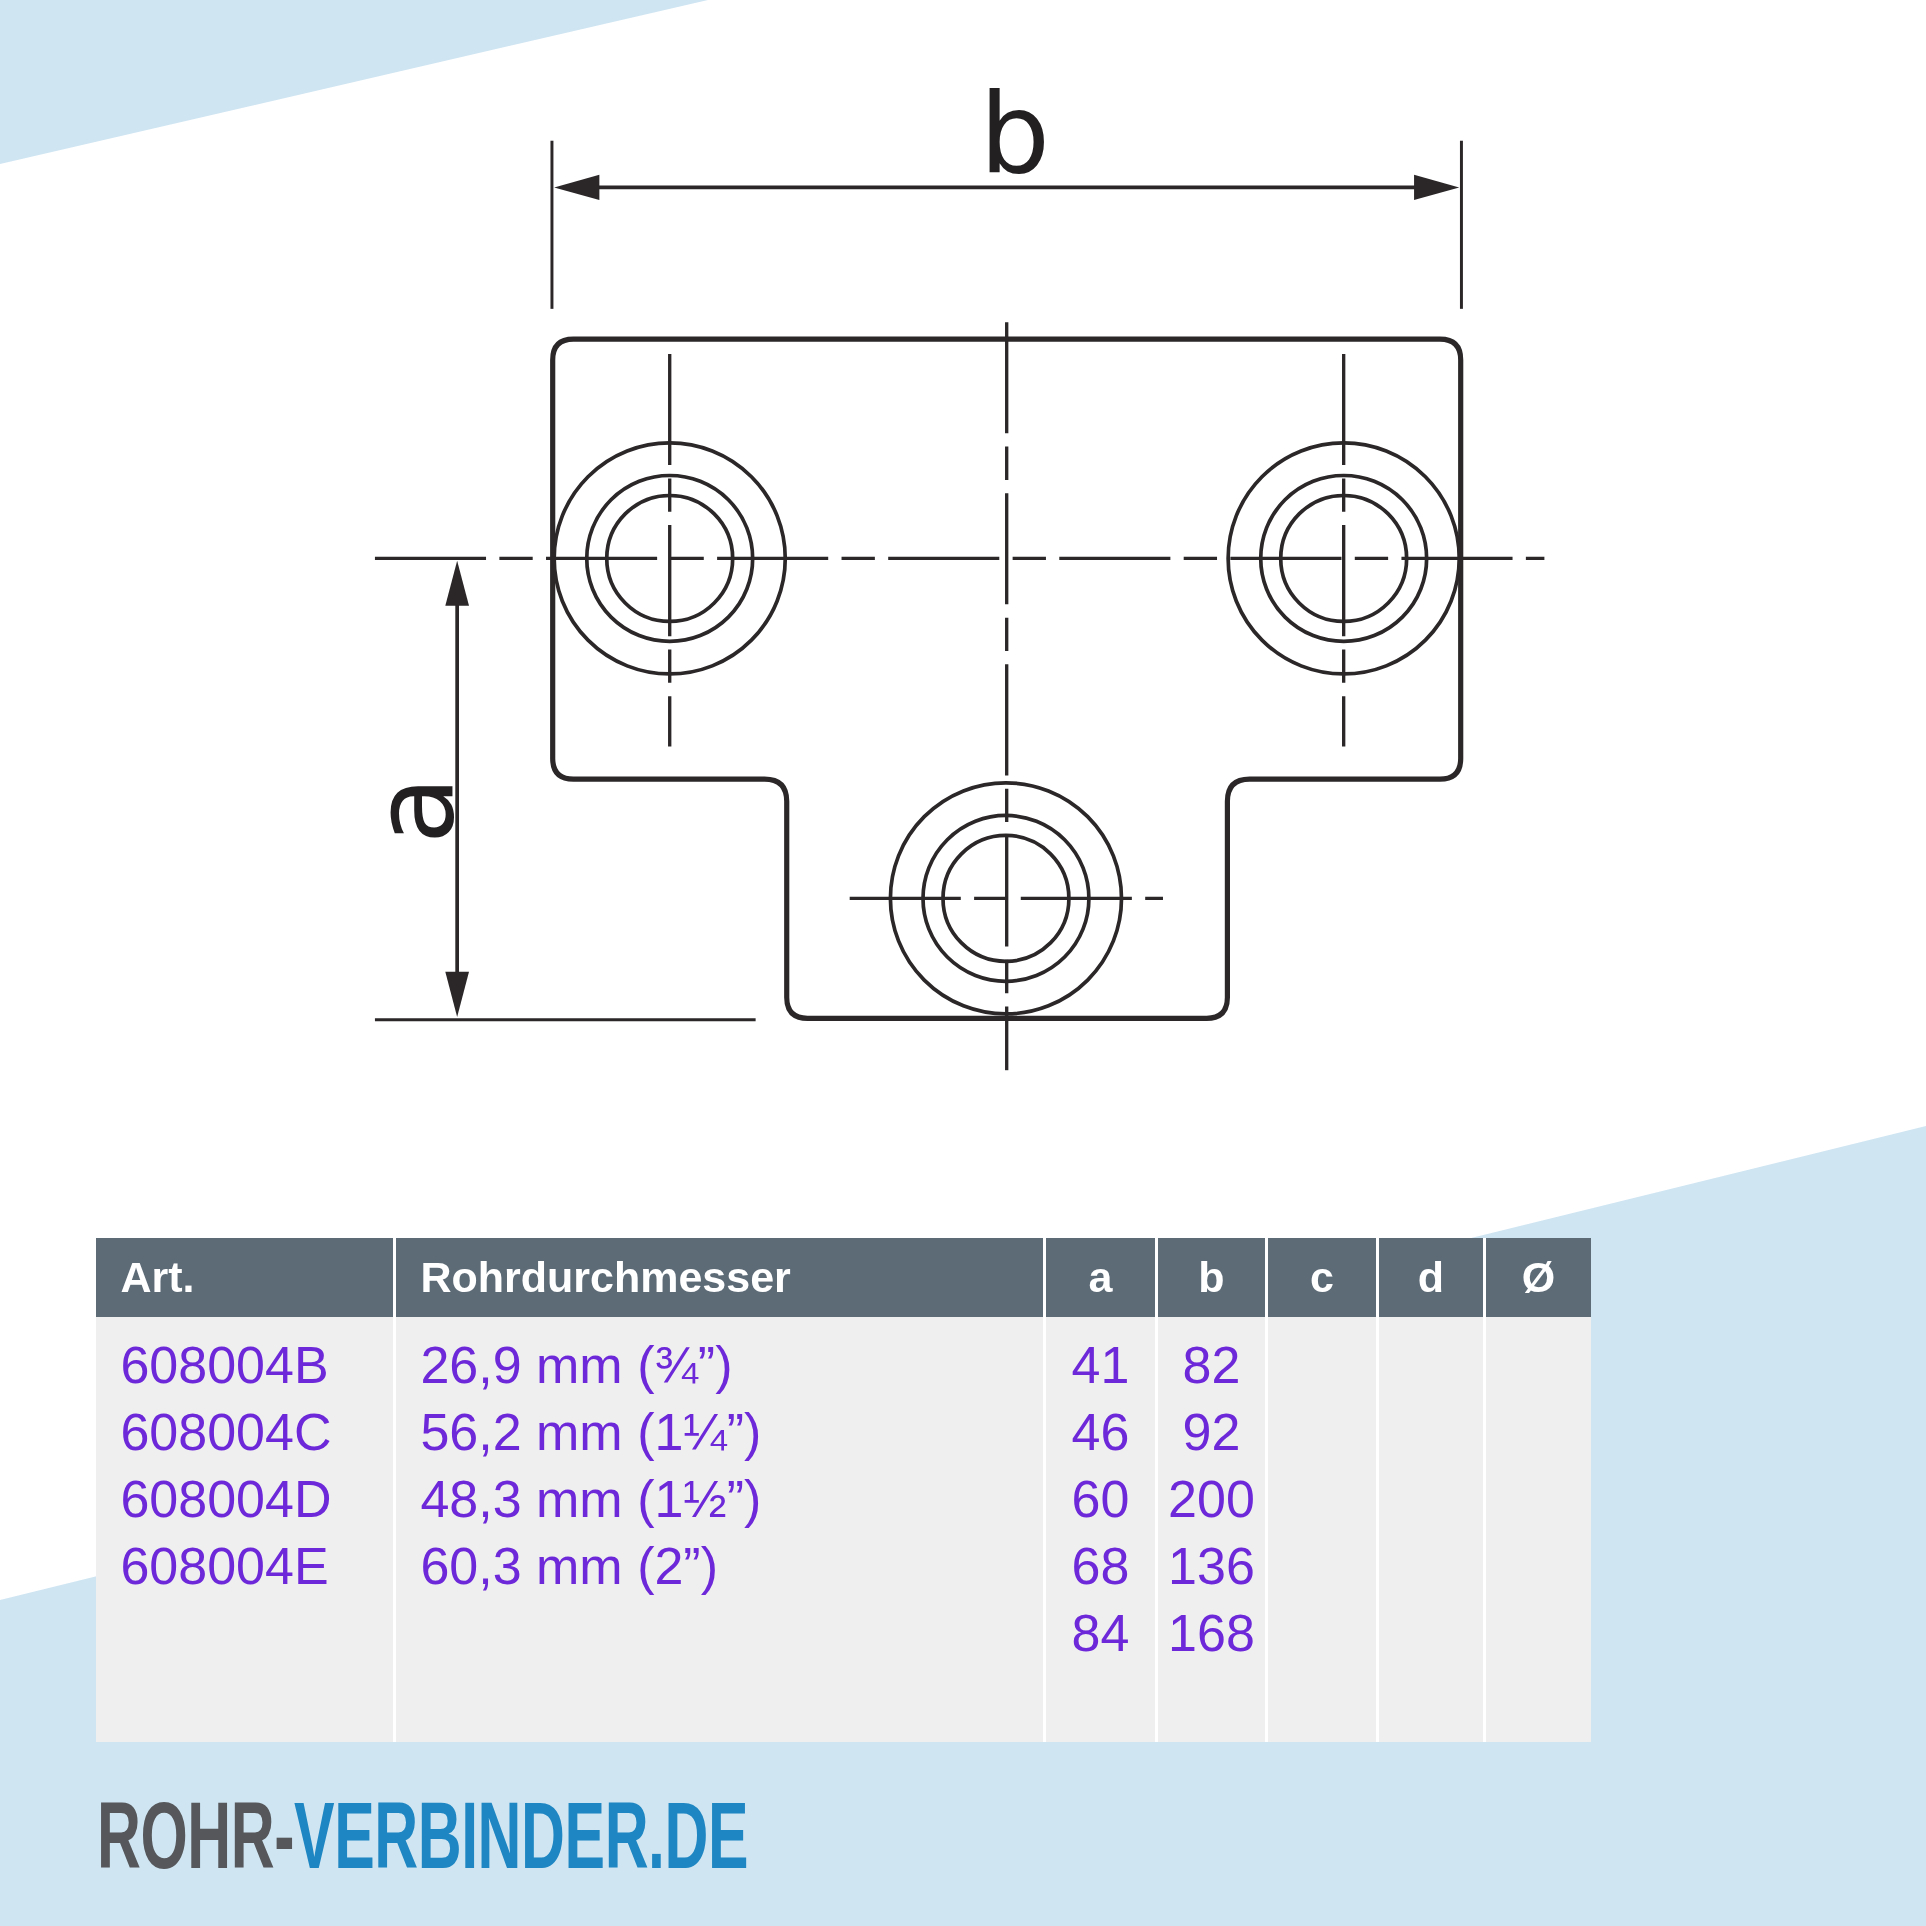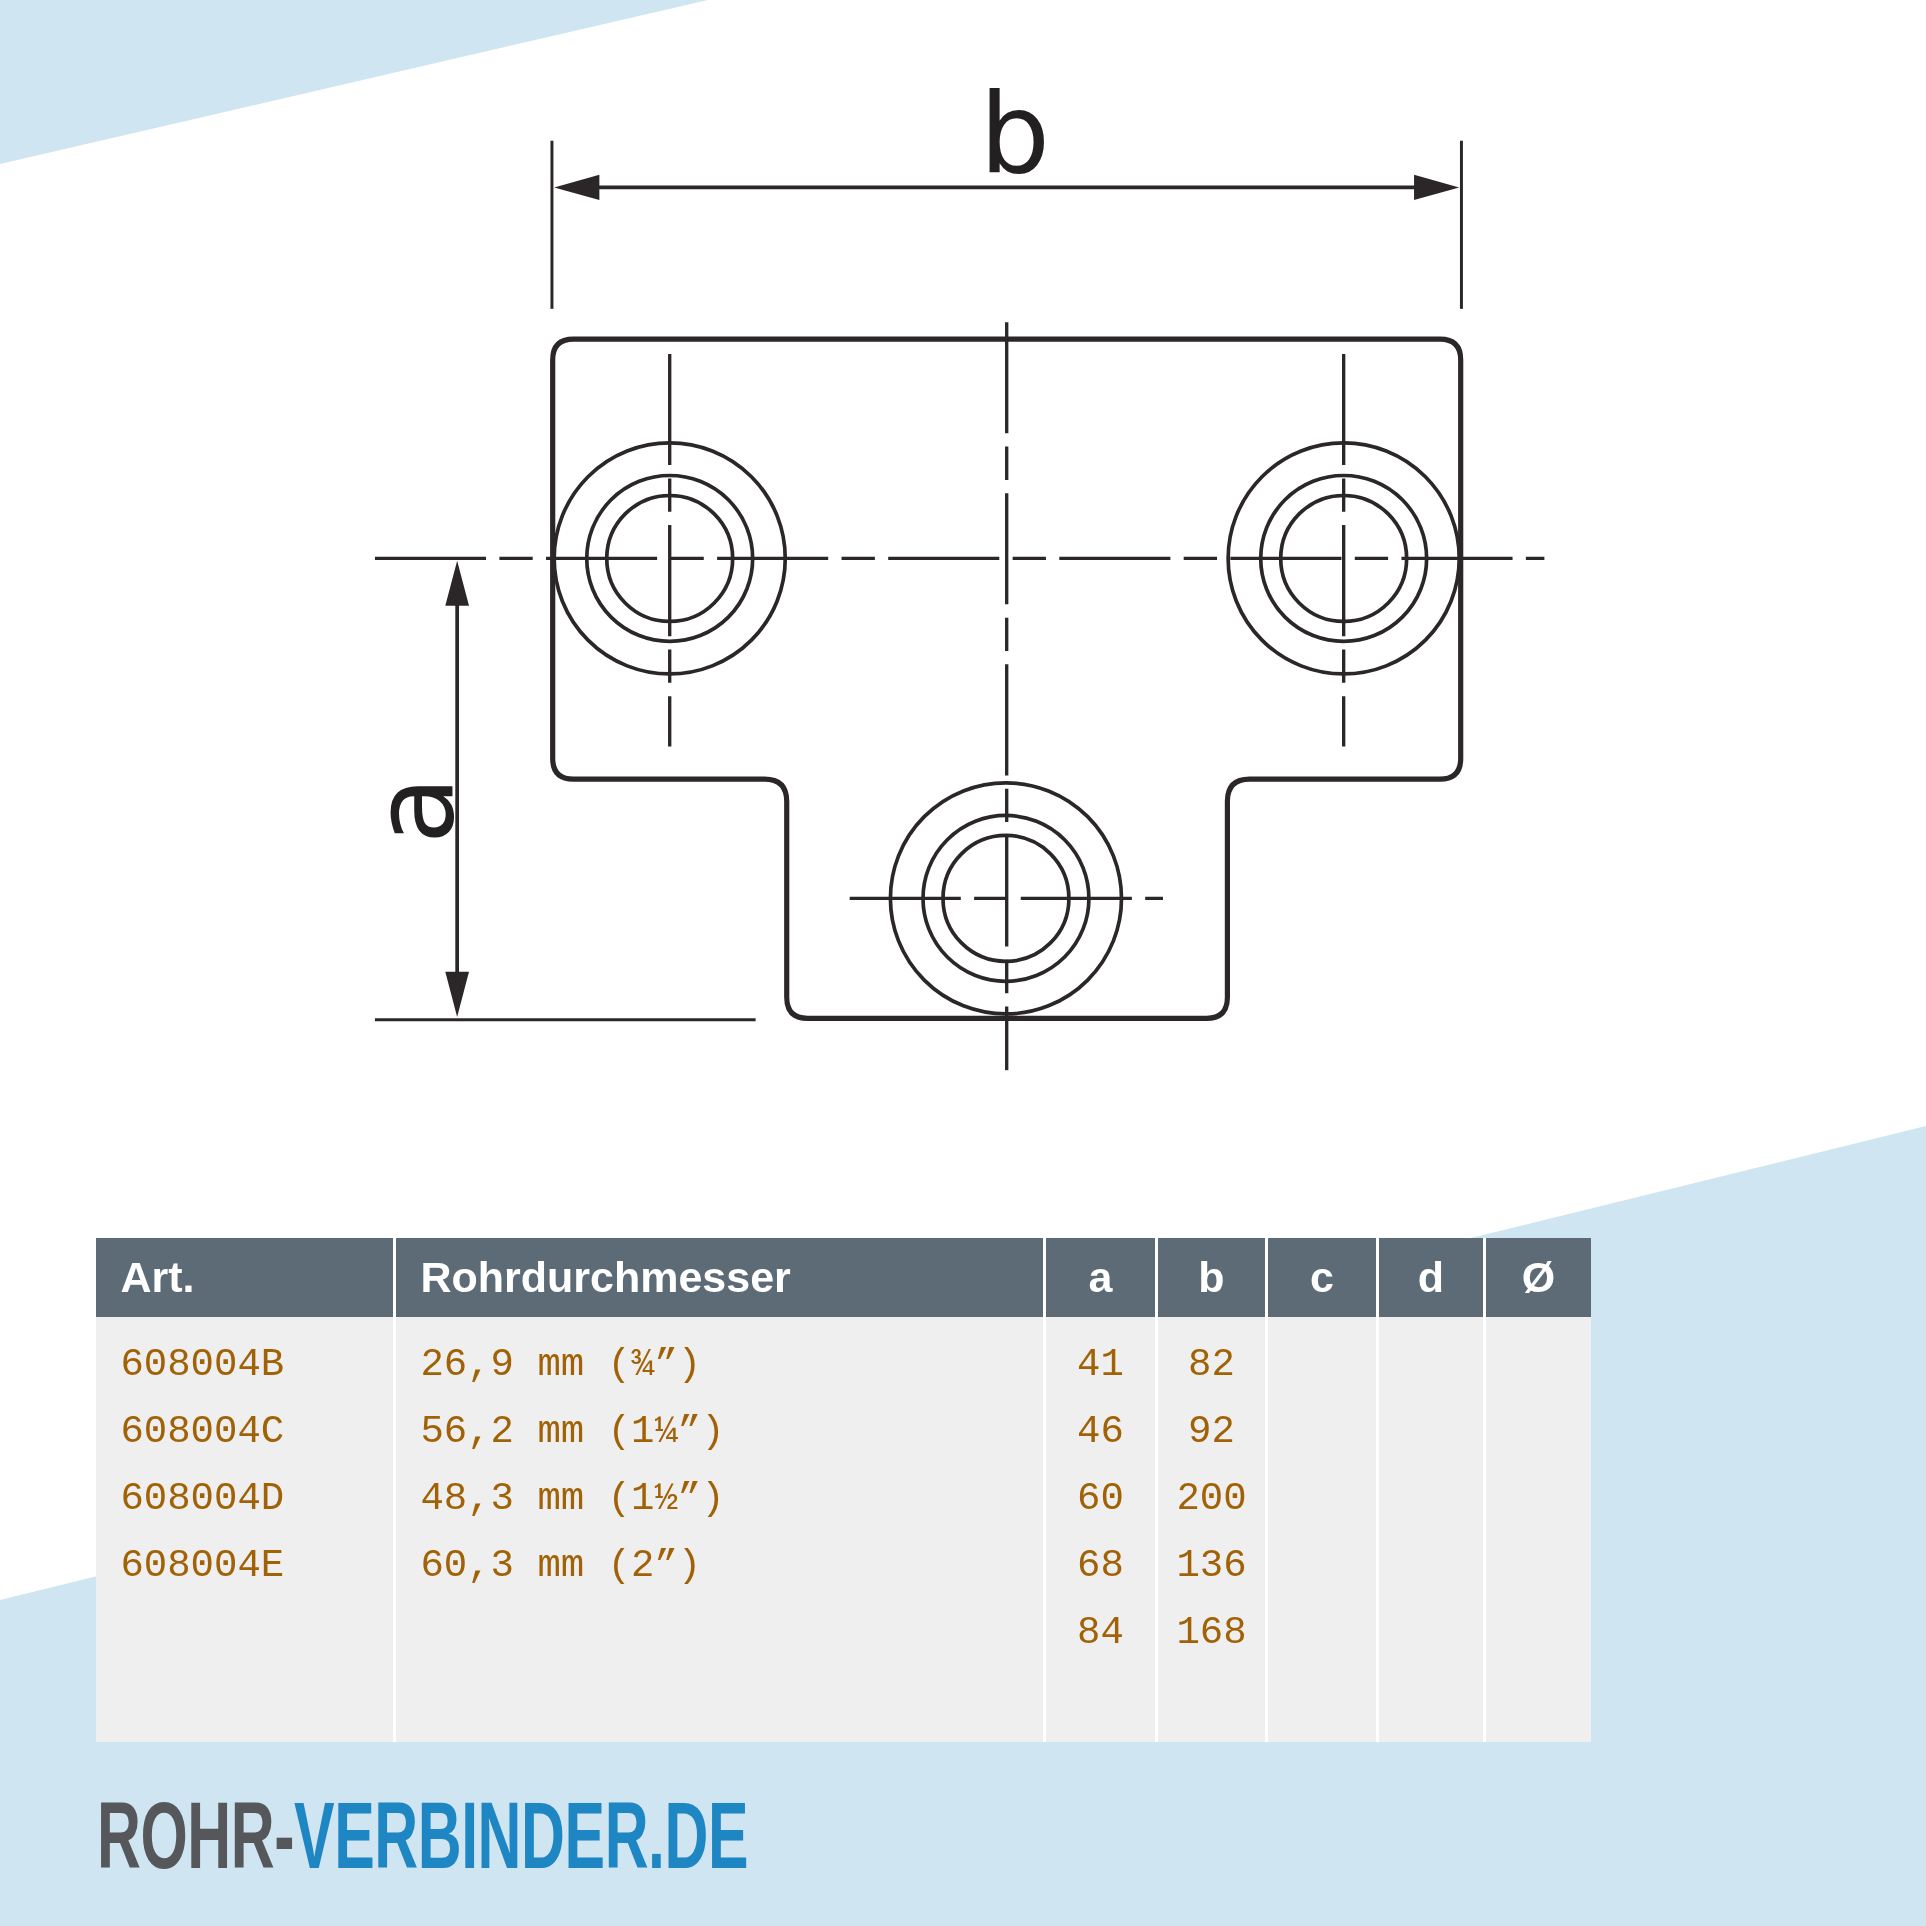--- a/index.html
+++ b/index.html
@@ -48,21 +48,21 @@
   .col-dia{width:108px;}
   .col-weight{width:244px;}
   .th{
     height:79px;flex:0 0 79px;background:#5d6b77;color:#ffffff;
     font-size:43px;font-weight:bold;
     display:flex;align-items:center;
   }
   .cells{flex:1;background:#efefef;padding-top:14px;box-sizing:border-box;}
   .td{
     height:67px;display:flex;align-items:center;
-    font-size:39px;color:#a16207;font-family:Liberation Mono, monospace;
+    font-size:52px;color:#6d28d9;
   }
   .align-left .th,.align-left .td{padding-left:24.4px;justify-content:flex-start;}
   .align-center .th,.align-center .td{justify-content:center;}
   
   .logo{
     position:absolute;left:97px;top:1788px;
     font-size:95px;font-weight:bold;line-height:1;letter-spacing:-0.7px;
     white-space:nowrap;
     transform:scaleX(0.64);transform-origin:0 50%;
   }

